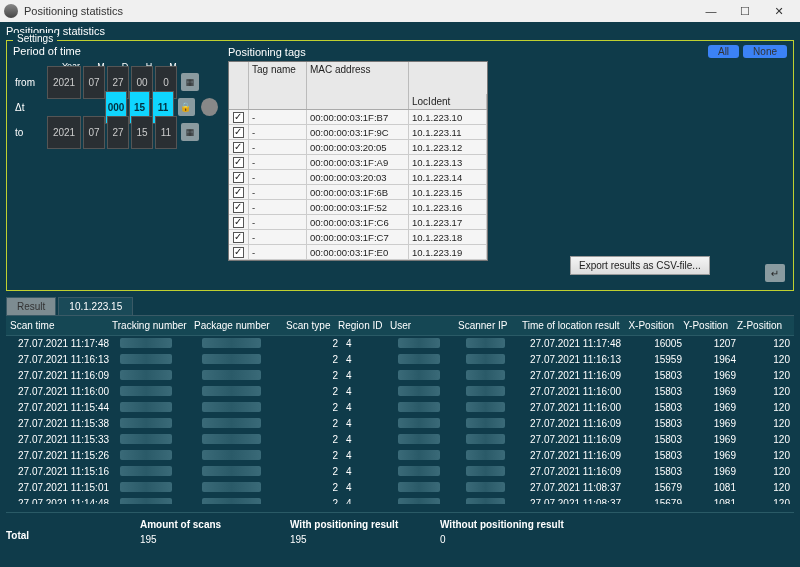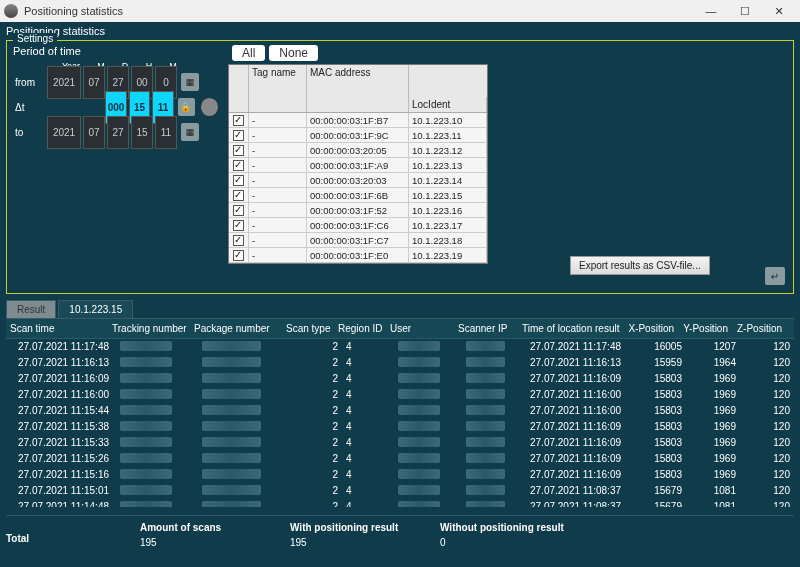--- a/index.html
+++ b/index.html
@@ -27,21 +27,21 @@
 .daterow .lbl { width: 34px; font-size: 10px; padding-left: 2px; }
 .cell { height: 33px; background: #2a2f33; color: #ccc; font-size: 10px; display: inline-flex; align-items: center; justify-content: center; margin-right: 2px; border: 1px solid #555; padding: 0 2px; }
 .cell.year { width: 34px; } .cell.sm { width: 22px; }
 .cell.hi { background: #0fd6ff; color: #003040; font-weight: bold; }
 .iconbtn { width: 18px; height: 18px; background: #8a9ba0; display: inline-flex; align-items: center; justify-content: center; border-radius: 2px; margin-left: 2px; font-size: 9px; color:#222;}
 .roundbtn { width: 18px; height: 18px; border-radius: 50%; background: #888; margin-left: 6px; display:inline-block; }
 
 .tags-col { flex: 1; }
 .tags-head { display: flex; align-items: center; margin-bottom: 3px; }
 .tags-title { font-size: 11px; flex: 1; }
-.pillbtn { background: #ffffff; color: #333; font-size: 12px; padding: 1px 10px; border-radius: 3px; margin-left: 4px; cursor: pointer; }
+.pillbtn { background: #3b82f6; color: #333; font-size: 10px; padding: 1px 10px; border-radius: 3px; margin-left: 4px; cursor: pointer; }
 
 .tags-table { background: #f5f5f5; color: #222; border: 1px solid #777; width: 260px; }
 .tags-table .thead { display: flex; background: #e8e8e8; font-size: 10px; border-bottom: 1px solid #aaa; }
 .tags-table .thead div { padding: 2px 3px; border-right: 1px solid #bbb; }
 .th-chk { width: 20px; } .th-tag { width: 58px; } .th-mac { width: 102px; } .th-loc { flex:1;margin-top:32px; }
 .tags-body { max-height: 150px; overflow-y: auto; }
 .tagrow { display: flex; font-size: 9.5px; border-bottom: 1px solid #ccc; height: 15px; align-items: center; }
 .tagrow .c { border-right: 1px solid #ccc; padding: 0 3px; height: 100%; display:flex; align-items:center; overflow:hidden; white-space:nowrap; }
 .tagrow .chk { width: 20px; justify-content:center; } .tagrow .tn { width: 58px; } .tagrow .mac { width: 102px; } .tagrow .loc { flex:1; }
 .chkbox { width: 11px; height: 11px; border: 1px solid #555; background: #fff; display:inline-block; position:relative; }
@@ -120,20 +120,21 @@
         <span class="cell sm">07</span>
         <span class="cell sm">27</span>
         <span class="cell sm">15</span>
         <span class="cell sm">11</span>
         <span class="iconbtn">▦</span>
       </div>
     </div>
 
     <div class="tags-col">
       <div class="tags-head">
+        <span class="tags-title">Positioning tags</span>
         <span class="pillbtn">All</span>
         <span class="pillbtn">None</span>
       </div>
       <div class="tags-table">
         <div class="thead">
           <div class="th-chk"></div>
           <div class="th-tag">Tag name</div>
           <div class="th-mac">MAC address</div>
           <div class="th-loc">LocIdent</div>
         </div>

